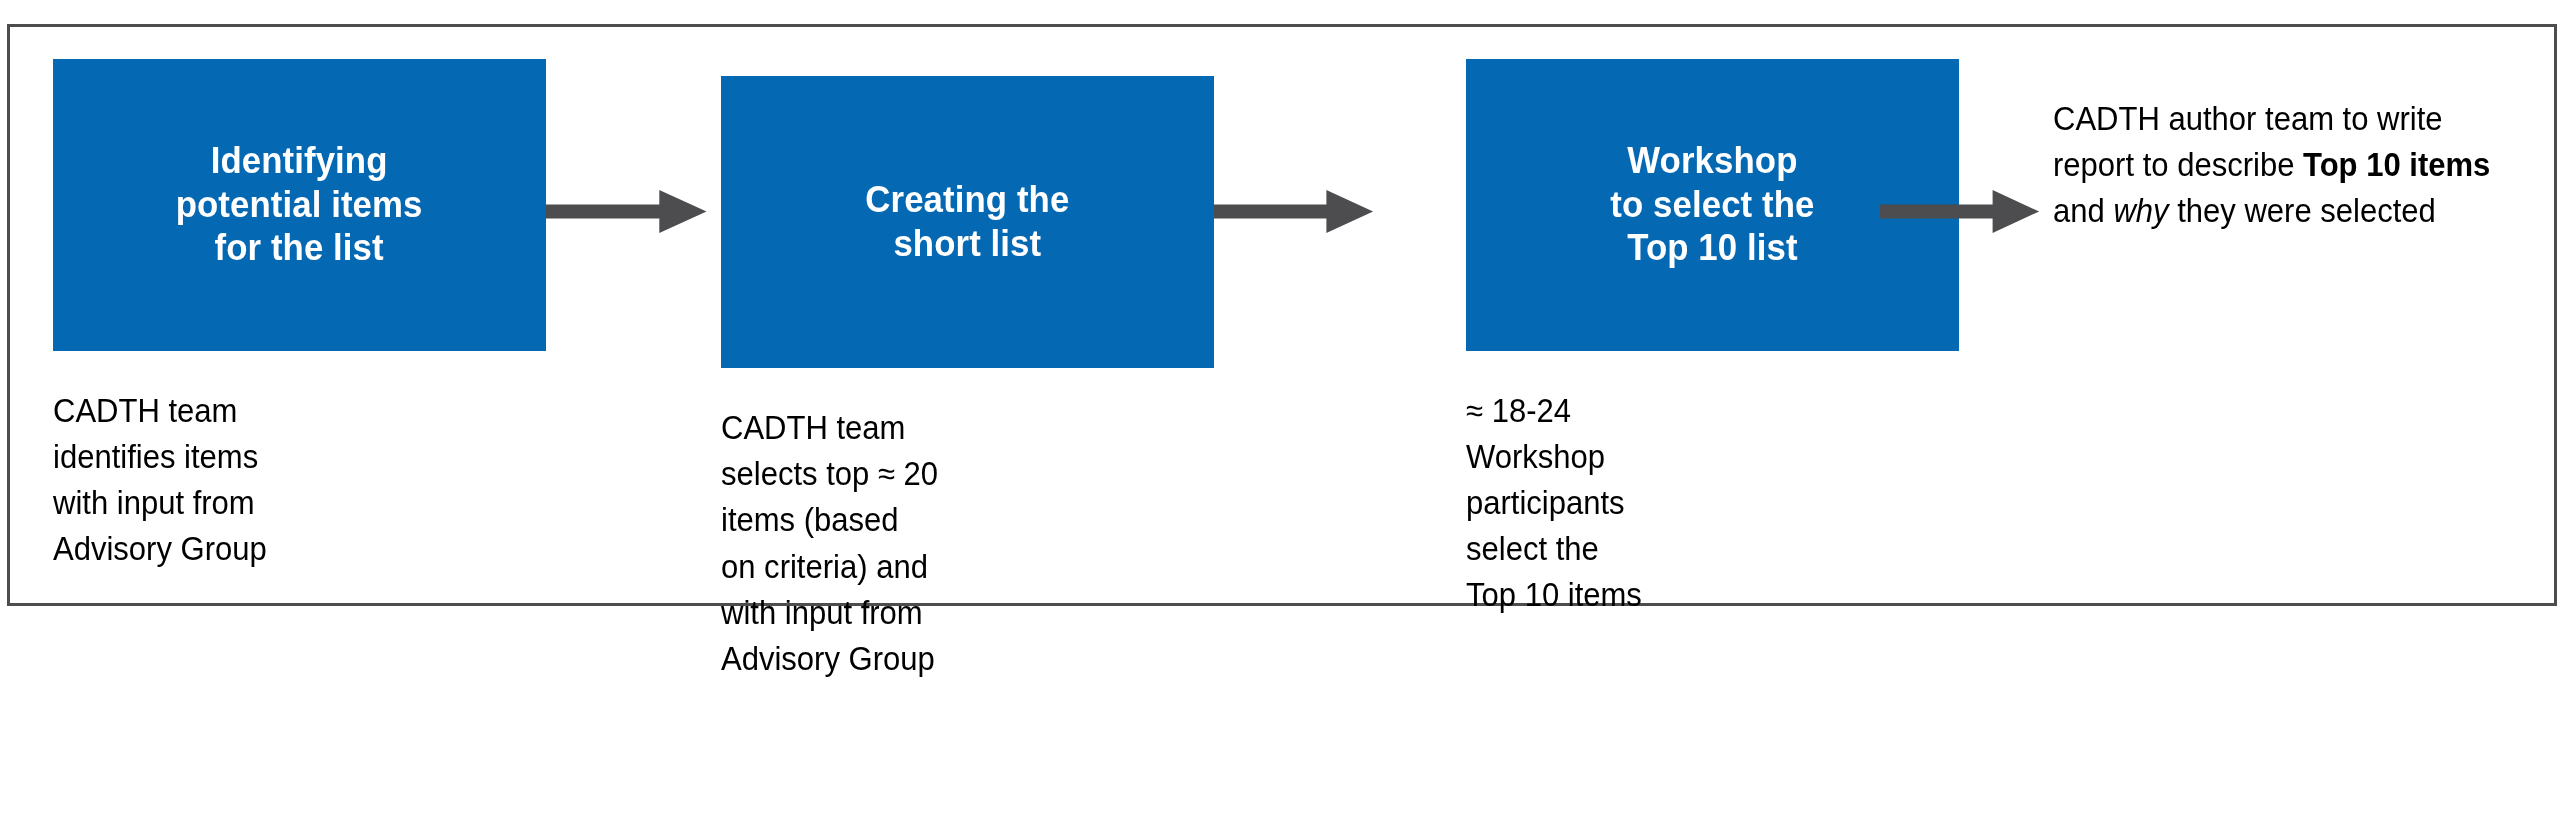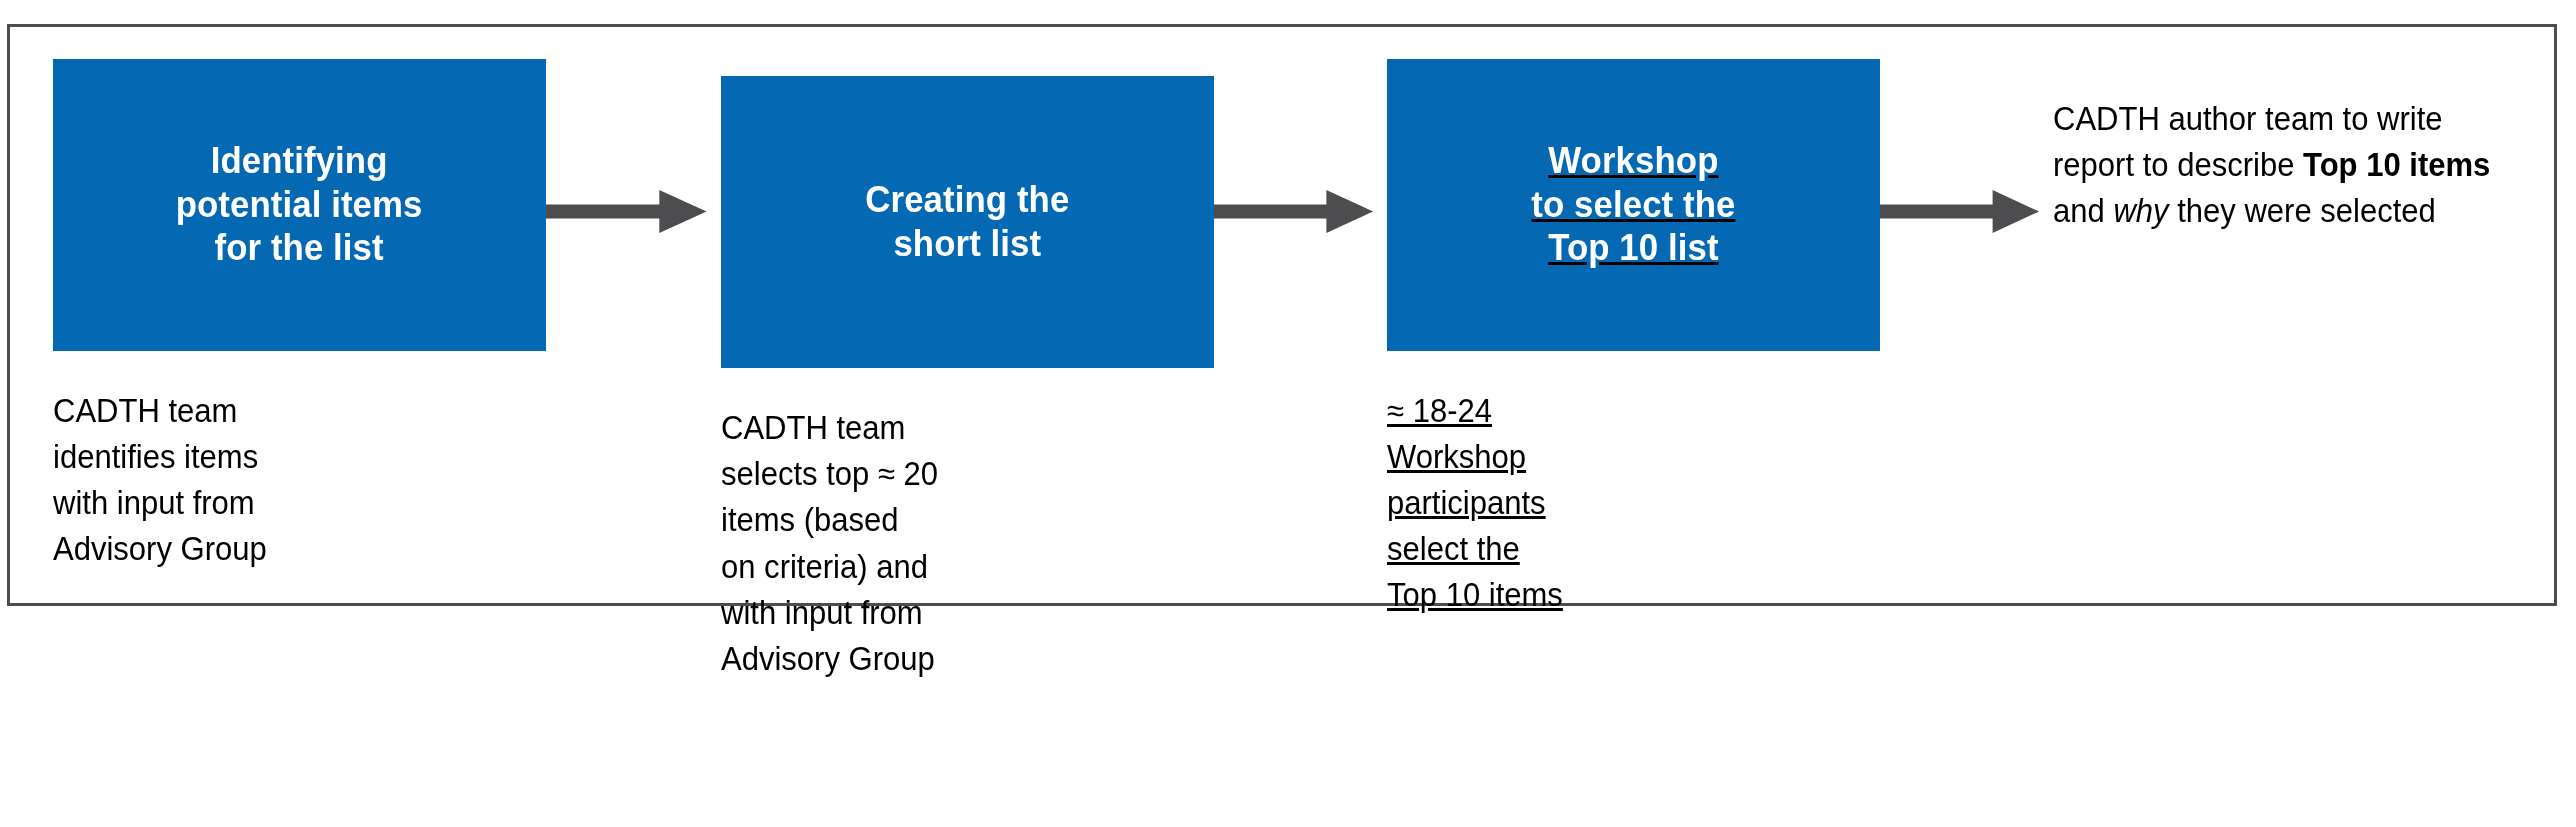--- a/index.html
+++ b/index.html
@@ -131,21 +131,21 @@
         <div>Advisory Group</div>
       </div>
     </div>
 
     <div class="arrow arrow-2" style="left:1204px; top:163px;">
       <svg width="173" height="43" viewBox="0 0 274 68">
         <polygon points="0,23 178,23 178,0 252,34 178,68 178,45 0,45" fill="#4d4d4f"></polygon>
       </svg>
     </div>
 
-    <div class="col col-3" style="left:1377px; top:31.5px;text-decoration:underline;">
+    <div class="col col-3" style="left:1456px; top:31.5px;">
       <div class="step-box">
         <div class="step-title">
           <div>Workshop</div>
           <div>to select the</div>
           <div>Top 10 list</div>
         </div>
       </div>
       <div class="step-desc">
         <div>≈ 18-24</div>
         <div>Workshop</div>

